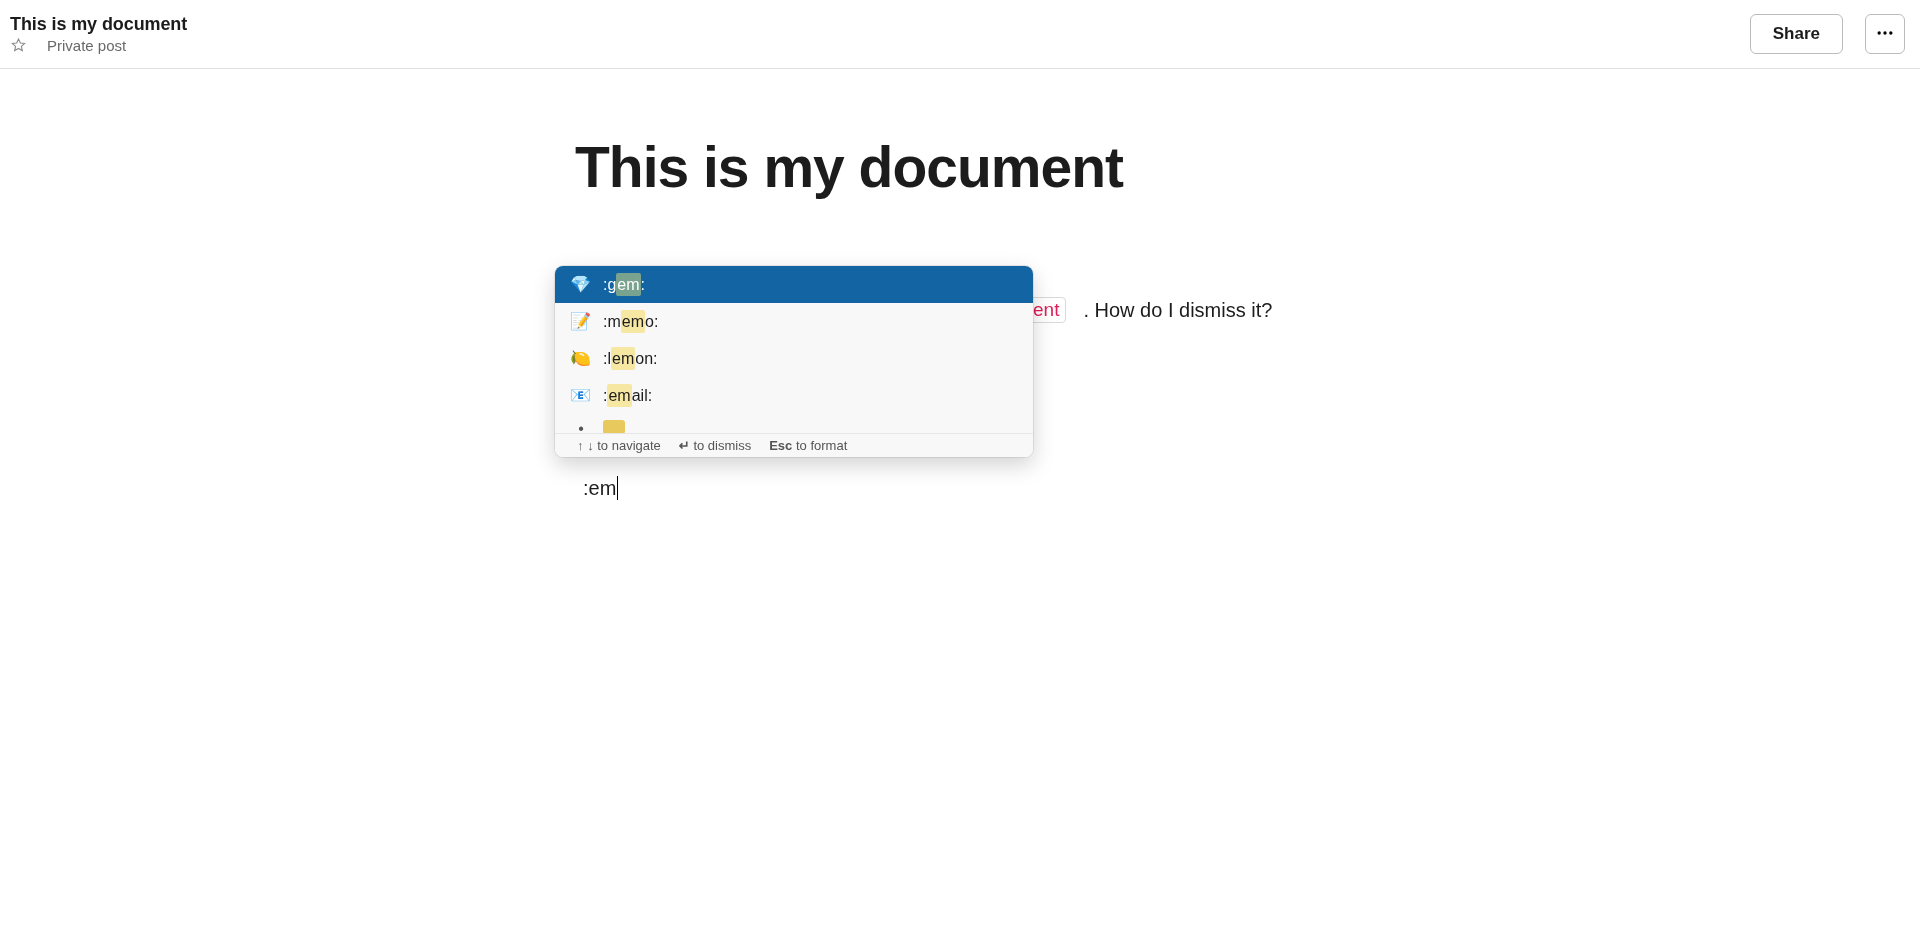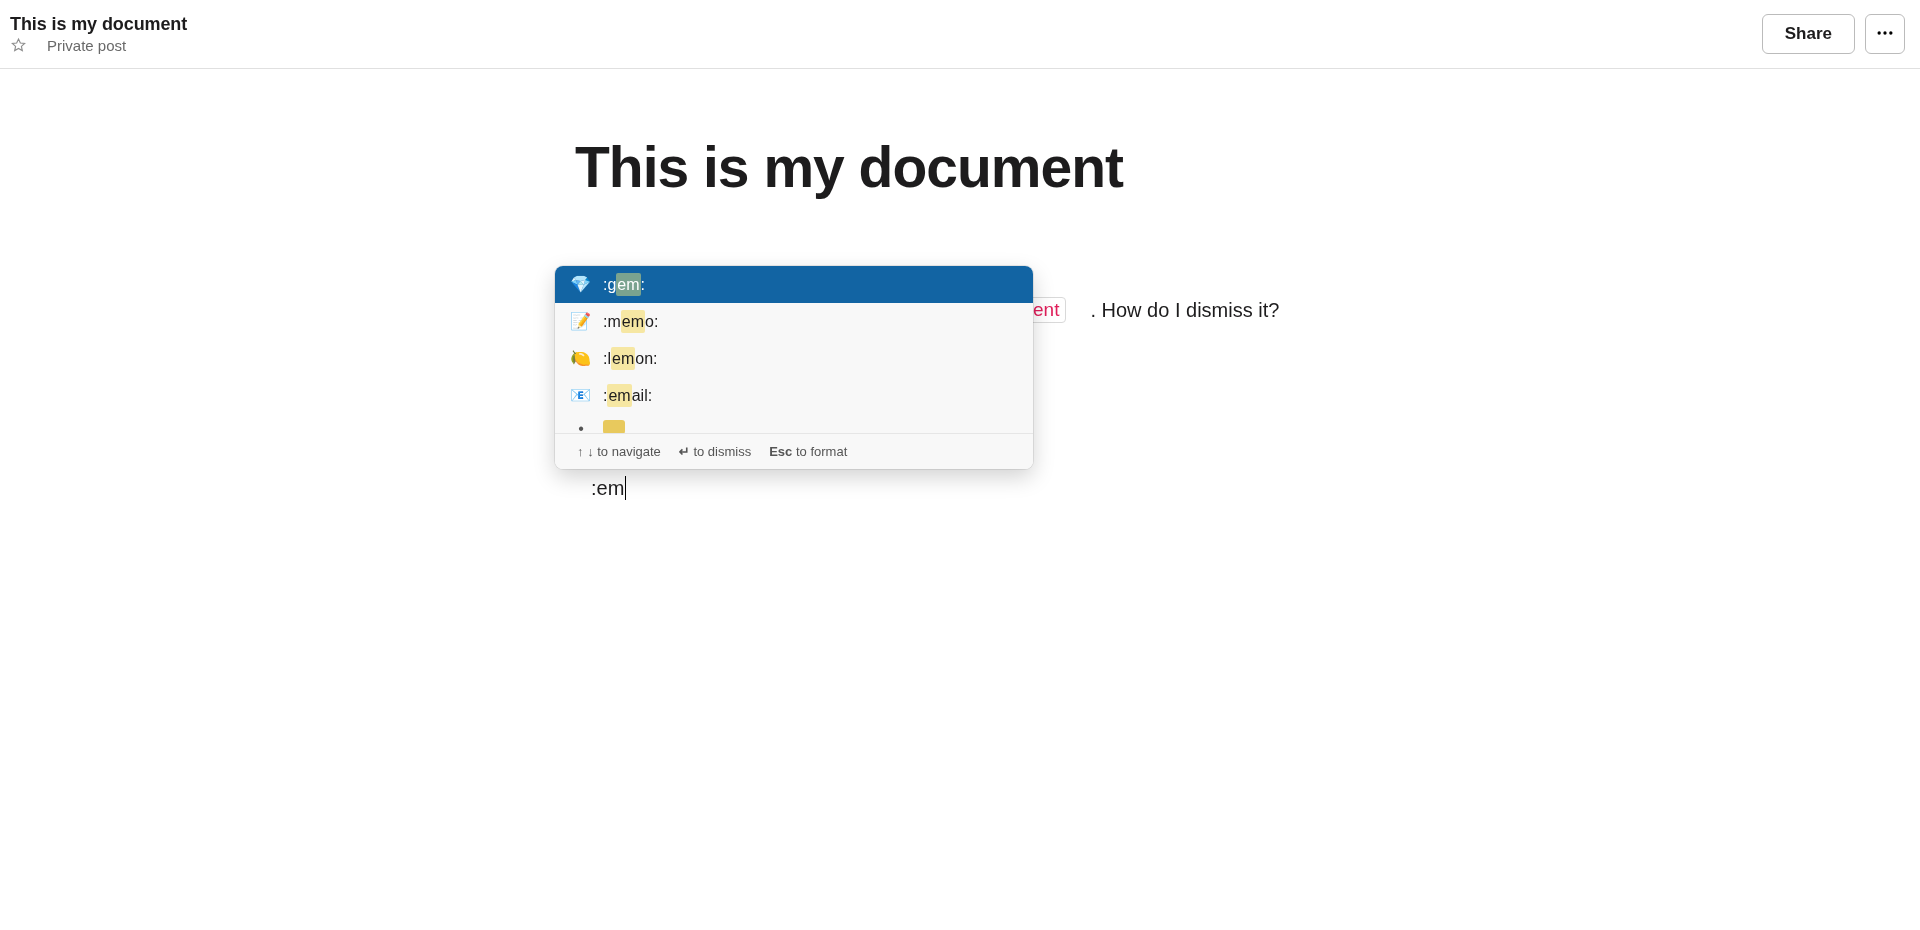--- a/index.html
+++ b/index.html
@@ -22,21 +22,21 @@
   .topbar{
     height:69px;border-bottom:1px solid var(--border);
     display:flex;align-items:center;justify-content:space-between;
     padding:0 15px 0 10px;
   }
   .doc-meta{display:flex;flex-direction:column;gap:2px;}
   .doc-title-small{font-weight:800;font-size:18px;letter-spacing:-.1px;}
   .meta-row{display:flex;align-items:center;gap:20px;color:var(--ink-muted);font-size:15px;}
   .star-icon svg{width:17px;height:17px;display:block;}
   .star-icon{color:#8d8d8d;}
-  .top-actions{display:flex;align-items:center;gap:10px;}
+  .top-actions{display:flex;align-items:center;gap:22px;}
   .share-btn{
     border:1px solid var(--border-strong);background:#fff;border-radius:6px;
     height:40px;padding:0 22px;font-size:17px;font-weight:600;color:var(--ink);
     display:flex;align-items:center;cursor:pointer;
   }
   .more-btn{
     border:1px solid var(--border-strong);background:#fff;border-radius:6px;
     width:40px;height:40px;display:flex;align-items:center;justify-content:center;
     cursor:pointer;
   }
@@ -47,30 +47,30 @@
     position:relative;
     width:770px;margin:0 auto;padding-top:65px;
   }
   .doc-h1{
     font-size:57px;font-weight:900;letter-spacing:-1px;margin:0 0 22px 0;
   }
 
   
   .para-tail{
     position:absolute;left:451px;top:228px;
-    font-size:20px;display:flex;align-items:center;gap:24px;
+    font-size:20px;display:flex;align-items:center;gap:17px;
   }
   .token{
     display:inline-block;border:1px solid #d9d9d9;border-radius:4px;
     padding:1px 6px;color:var(--link);font-size:19px;background:#fff;
   }
 
   
   .input-line{
-    position:absolute;left:16px;top:407px;font-size:20px;
+    position:absolute;left:8px;top:407px;font-size:20px;
     display:flex;align-items:center;
   }
   .caret{
     display:inline-block;width:1px;height:24px;background:#000;margin-left:1px;
     animation:blink 1.05s steps(1) infinite;
   }
   @keyframes blink{50%{opacity:0}}
 
   
   .popup{
@@ -91,21 +91,21 @@
   .opt:last-child{height:30px;align-items:flex-start;padding-top:6px;}
   .opt:last-child .emoji-dot{
     width:20px;text-align:center;font-size:16px;color:#555;
   }
   .opt:last-child .swatch{
     width:22px;height:14px;border-radius:3px;background:#e8c95d;
   }
 
   .popup-foot{
     border-top:1px solid #e6e6e6;background:var(--panel);
-    height:36px;display:flex;align-items:center;gap:18px;
+    height:24px;display:flex;align-items:center;gap:18px;
     padding:0 22px;font-size:13px;color:#555;
   }
   .key{font-family:inherit;font-weight:600;}
   .arrow{font-size:13px;line-height:1;display:inline-block;}
 </style>
 </head>
 <body>
 
 <div class="topbar">
   <div class="doc-meta">

